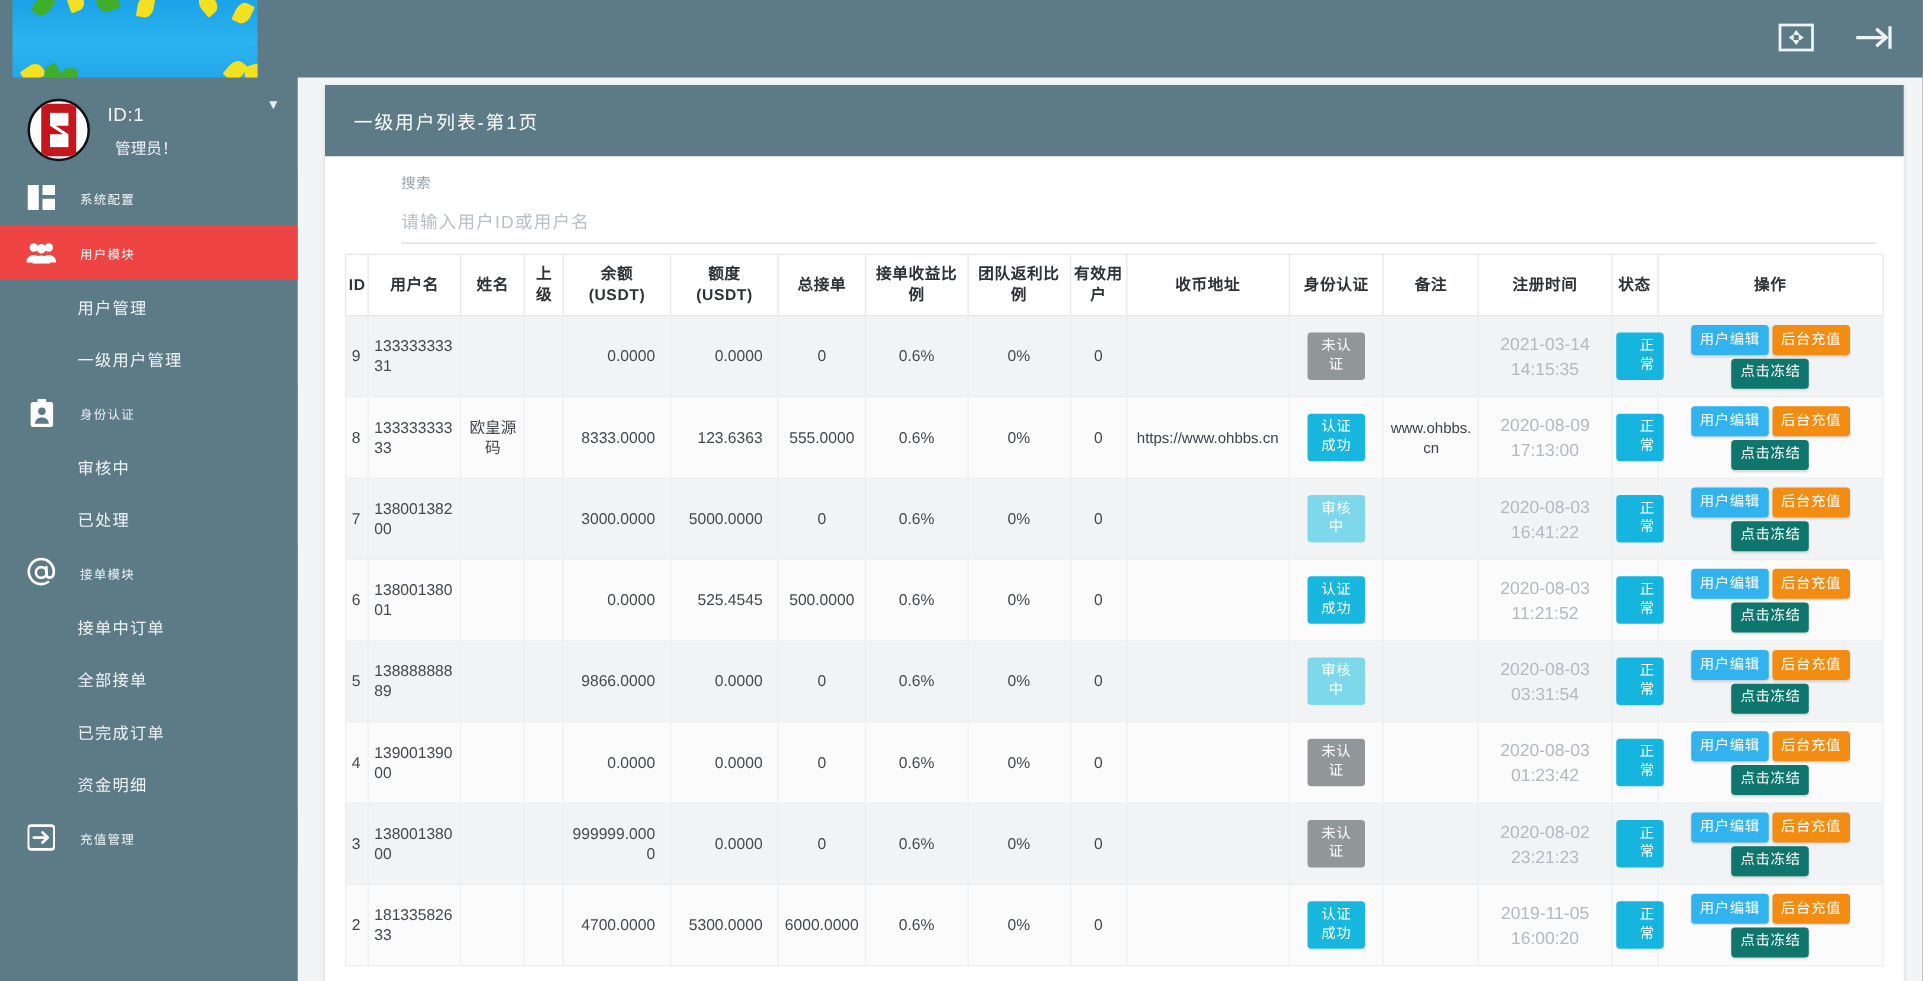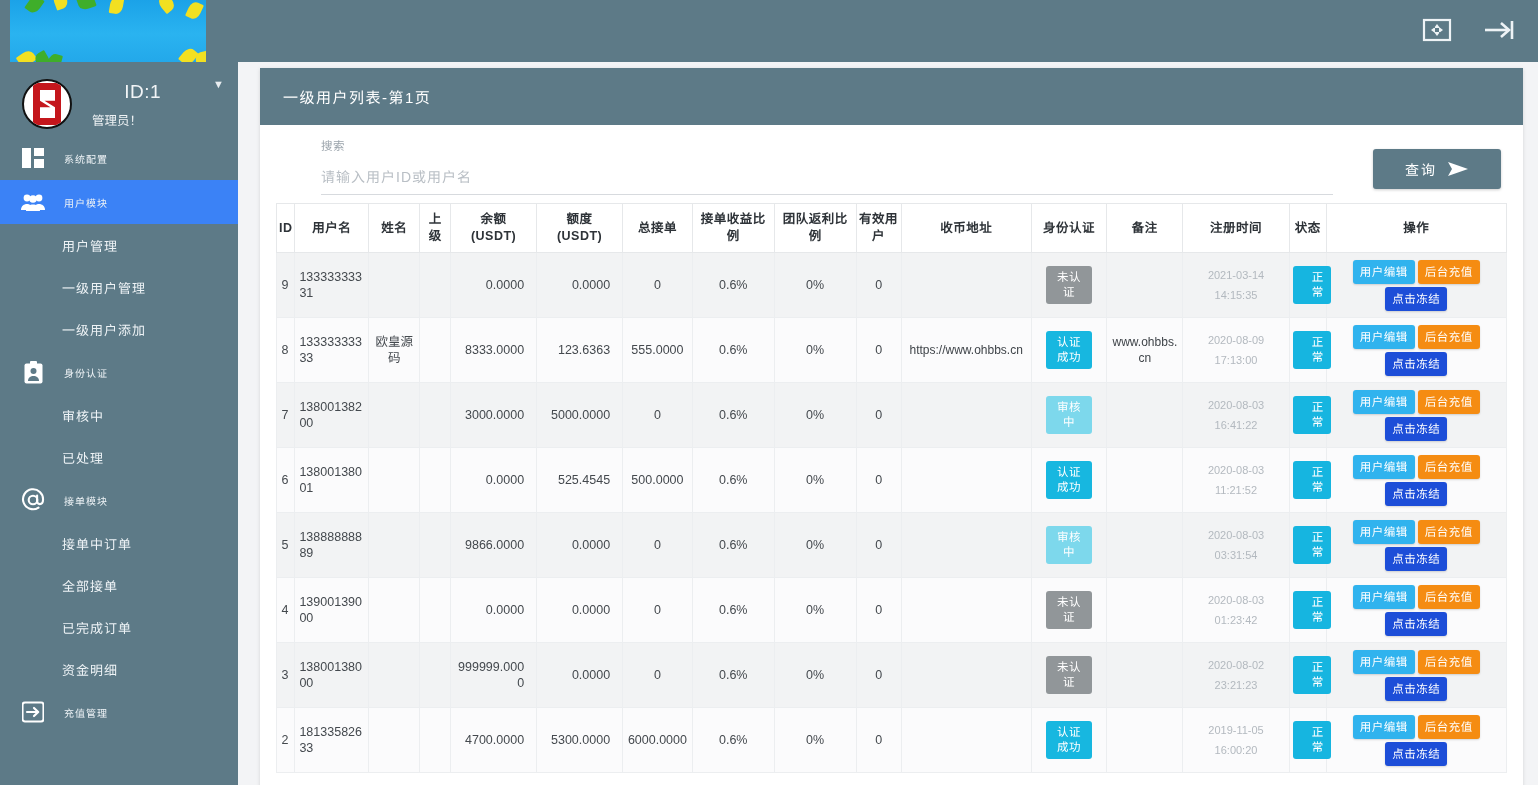--- a/index.html
+++ b/index.html
@@ -60,38 +60,38 @@
     border-radius: 3px;
   }
   #avatar::after {
     content: ""; position: absolute; left: 16px; top: 9px;
     width: 15px; height: 28px;
     background: #fff;
     clip-path: polygon(0 0,100% 0,100% 38%,30% 38%,100% 62%,100% 100%,0 100%,0 62%,70% 62%,0 38%);
   }
   #profile-text { flex: 1; padding-top: 2px; }
   #profile-id {
-    color: #f2f5f7; font-size: 19px; letter-spacing: .5px; text-align: center;
+    color: #f2f5f7; font-size: 15px; letter-spacing: .5px;
   }
   #profile-role {
     color: #eef2f4; font-size: 12.5px; margin-top: 7px; padding-left: 6px;
   }
   #profile-caret {
     color: #e9eef1; font-size: 11px; align-self: flex-start;
     margin-top: 6px; cursor: pointer;
   }
 
   .nav-item {
     display: flex; align-items: center;
     height: 44px; padding-left: 20px;
     color: #eef3f6; font-size: 10px; cursor: pointer;
     letter-spacing: 1px;
   }
   .nav-item.group { background: #5d7a87; }
-  .nav-item.group.alt { background: #3b82f6; }
+  .nav-item.group.alt { background: #ef4444; }
   .nav-item.sub { padding-left: 62px; font-size: 13px; height: 42px; }
   .nav-ico {
     width: 26px; margin-right: 18px; flex: none;
     display: flex; align-items: center; justify-content: center;
   }
   .nav-ico svg { display: block; }
 
   
   #main {
     position: absolute; left: 238px; top: 62px;
@@ -161,21 +161,21 @@
     word-break: break-all;
   }
   tbody tr.odd td { background: #f2f3f4; }
   tbody tr.even td { background: #fbfbfc; }
   tbody tr { height: 65px; }
 
   td.id-col { text-align: right; padding-right: 6px; }
   td.name-col { text-align: left; padding-left: 4px; font-size: 12.5px; }
   td.num-col { text-align: right; padding-right: 12px; }
   td.addr-col { font-size: 12px; color: #3f4449; }
-  td.time-col { color: #b3b9bf; font-size: 11px; line-height: 20px; }
+  td.time-col { color: #b3b9bf; font-size: 14px; line-height: 20px; }
 
   .badge {
     display: inline-block; padding: 4px 7px;
     border-radius: 3px; color: #fff;
     font-size: 11.5px; line-height: 15px;
     max-width: 46px; letter-spacing: .5px;
   }
   .badge.gray  { background: #919699; }
   .badge.cyan  { background: #17b7e0; }
   .badge.light { background: #7dd8ec; }
@@ -190,21 +190,21 @@
   .btn-row { display: flex; flex-wrap: wrap; justify-content: center; gap: 3px; }
   .act-btn {
     border: none; border-radius: 3px; color: #fff;
     font-family: inherit; font-size: 11.5px;
     padding: 5px 7px; cursor: pointer;
     letter-spacing: .5px; line-height: 14px;
     box-shadow: 0 1px 2px rgba(0,0,0,.15);
   }
   .act-btn.blue   { background: #30b3ee; }
   .act-btn.orange { background: #f58c12; }
-  .act-btn.steel  { background: #1d4ed8; }
+  .act-btn.steel  { background: #0f766e; font-family: Liberation Mono, monospace; }
 </style>
 </head>
 <body>
 
 <div id="topbar">
   <div id="banner">
       <div class="leaf" style="left: 18px; top: -4px; background: rgb(63, 174, 42); transform: rotate(35deg);"></div>
       <div class="leaf" style="left: 44px; top: -8px; background: rgb(242, 224, 33); transform: rotate(-20deg);"></div>
       <div class="leaf" style="left: 70px; top: -6px; background: rgb(63, 174, 42); transform: rotate(70deg);"></div>
       <div class="leaf" style="left: 100px; top: -3px; background: rgb(242, 224, 33); transform: rotate(10deg);"></div>
@@ -267,23 +267,20 @@
           </svg>
         </span>
         <span>用户模块</span>
       </div>
       <div class="nav-item sub">
         <span>用户管理</span>
       </div>
       <div class="nav-item sub">
         <span>一级用户管理</span>
       </div>
-      <div class="nav-item sub">
-        <span>一级用户添加</span>
-      </div>
       <div class="nav-item group">
         <span class="nav-ico">
           <svg width="19" height="23" viewBox="0 0 19 23">
             <rect x="0.5" y="2.5" width="18" height="20" rx="2" fill="#fff"></rect>
             <rect x="6" y="0" width="7" height="4" rx="1" fill="#fff"></rect>
             <circle cx="9.5" cy="10" r="3" fill="#5d7a87"></circle>
             <path d="M4 20c0-3.4 2.5-5 5.5-5s5.5 1.6 5.5 5z" fill="#5d7a87"></path>
           </svg>
         </span>
         <span>身份认证</span>
@@ -331,28 +328,20 @@
 <div id="main">
   <div id="card">
 
     <div id="card-head">一级用户列表-第1页</div>
 
     <div id="search-row">
       <div id="search-field">
         <div id="search-label">搜索</div>
         <input id="search-input" type="text" placeholder="请输入用户ID或用户名" style="">
       </div>
-      <button id="query-btn">
-        <span>查询</span>
-        <span>
-          <svg width="22" height="16" viewBox="0 0 22 16">
-            <path d="M1 1 L21 8 L1 15 L5 8 Z" fill="#fff"></path>
-          </svg>
-        </span>
-      </button>
     </div>
 
     <div id="table-wrap">
       <table>
         <colgroup>
           <col style="width:18px">
             <col style="width:72px">
             <col style="width:50px">
           <col style="width:30px">
             <col style="width:84px">

